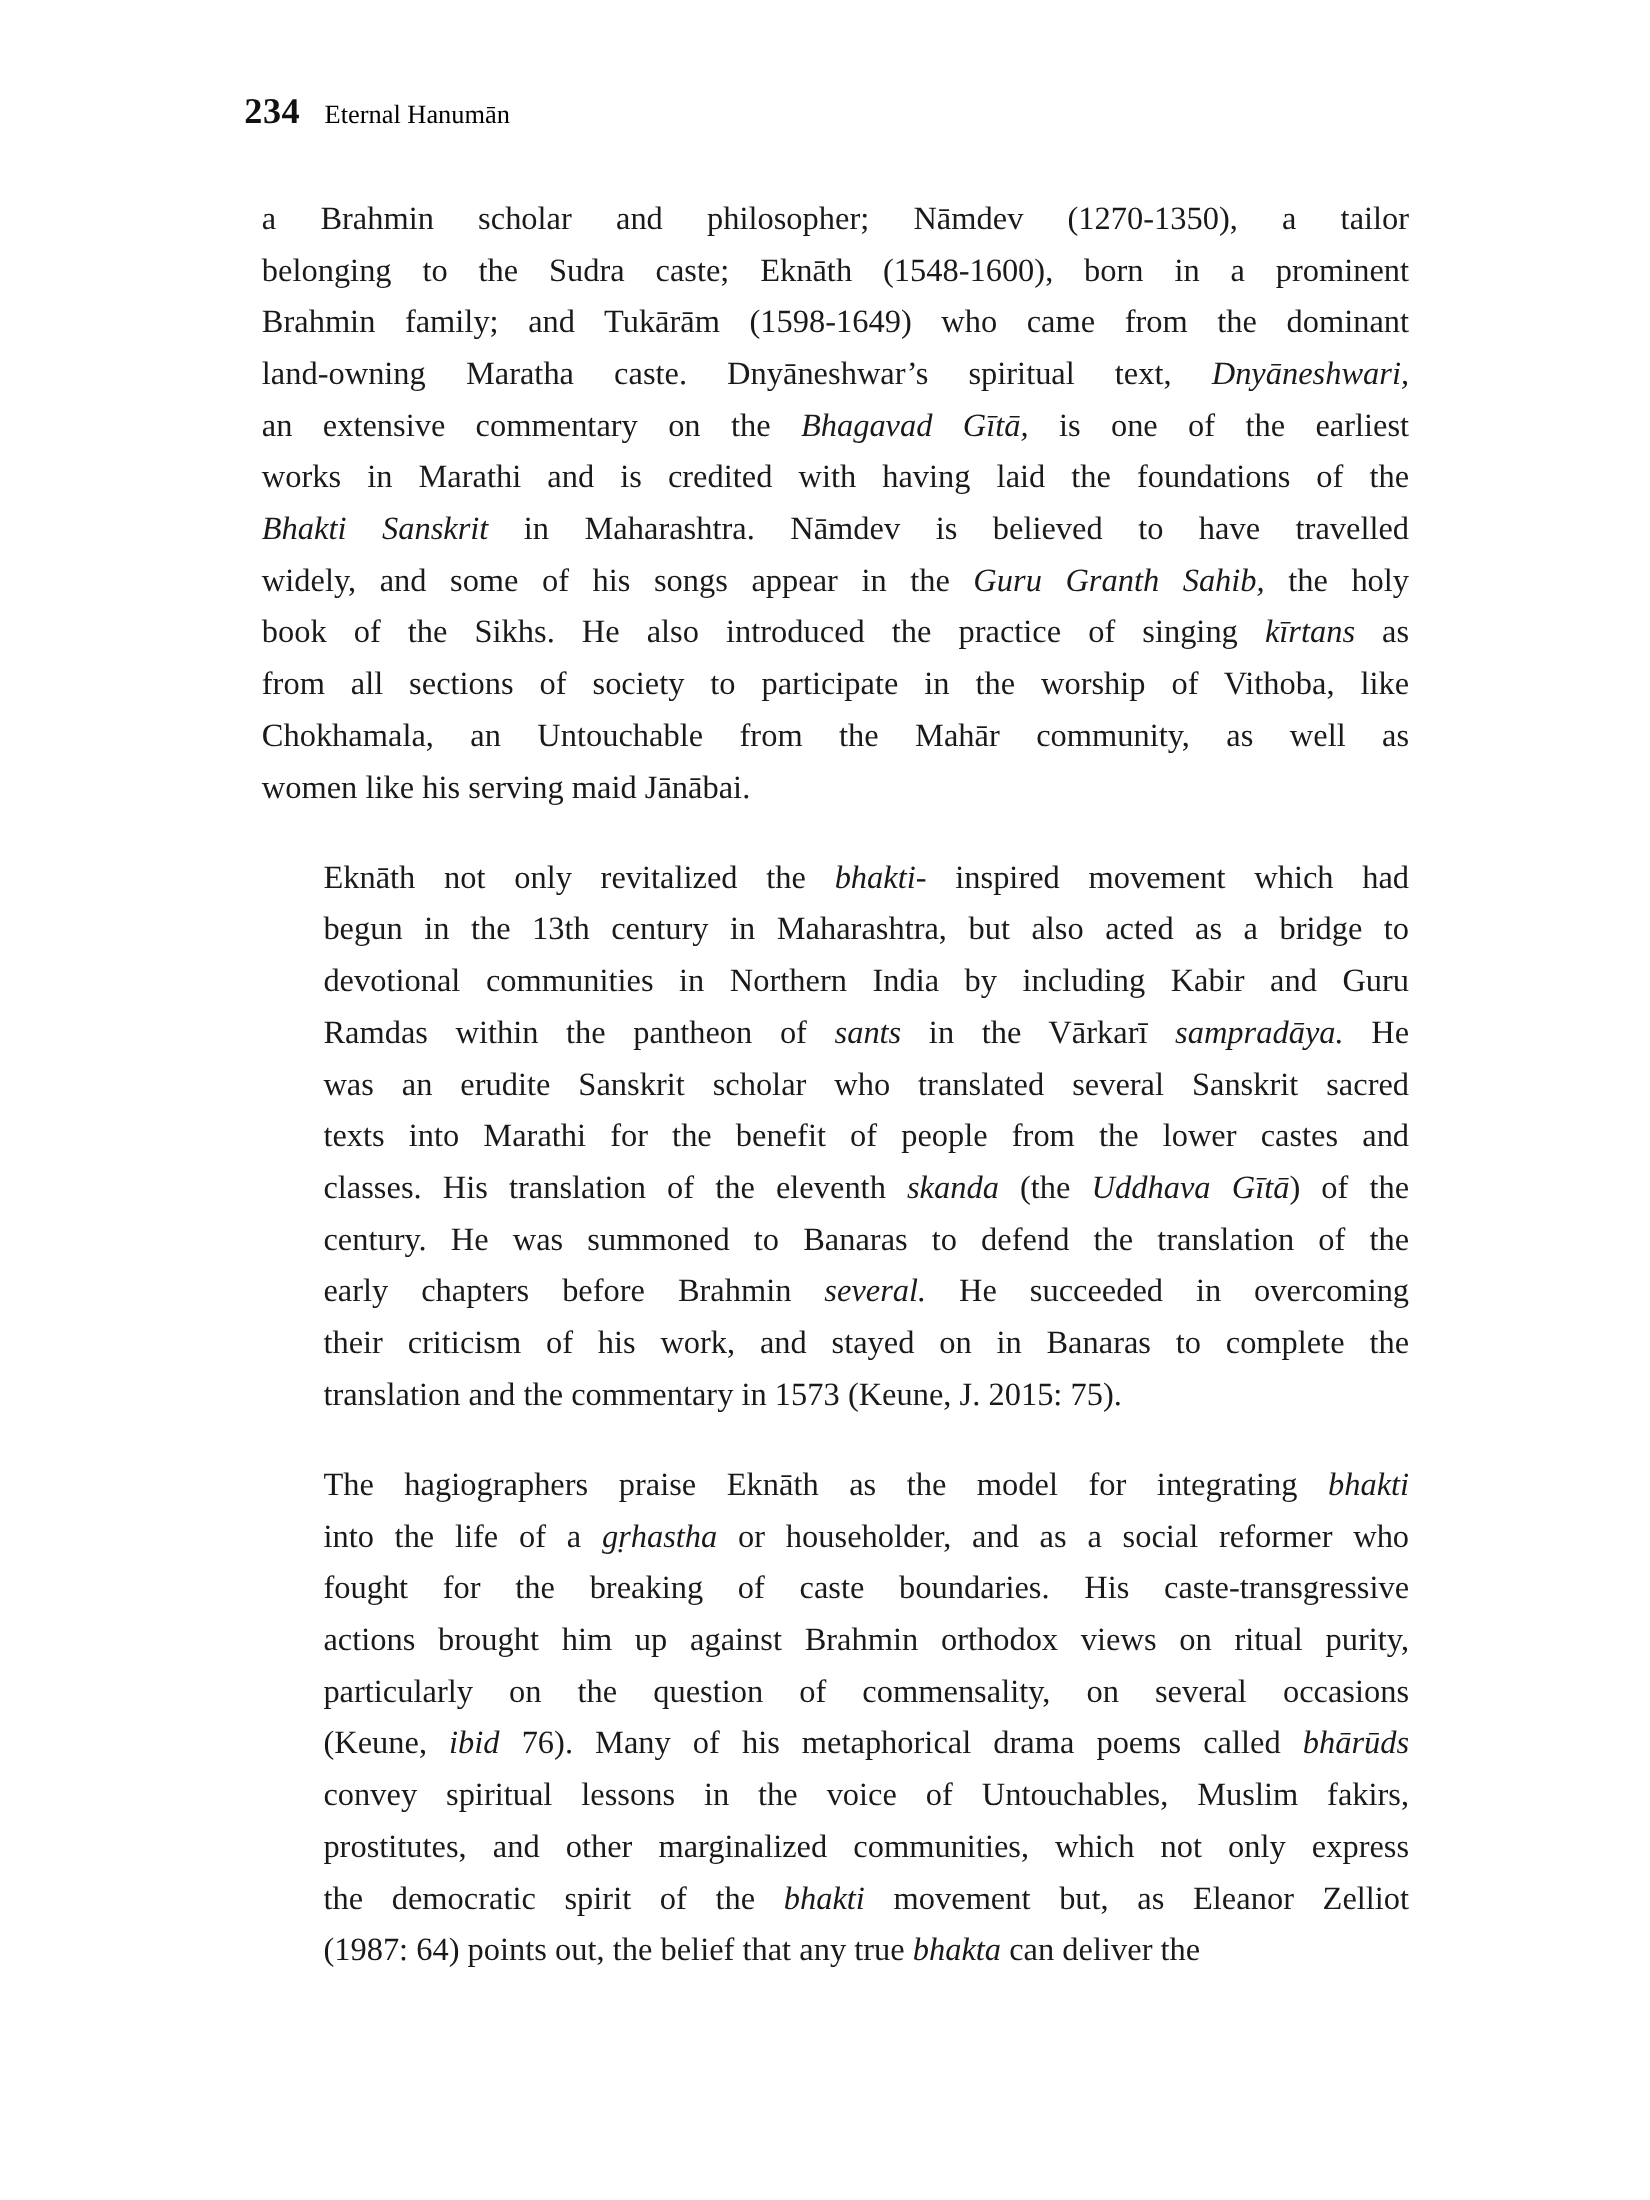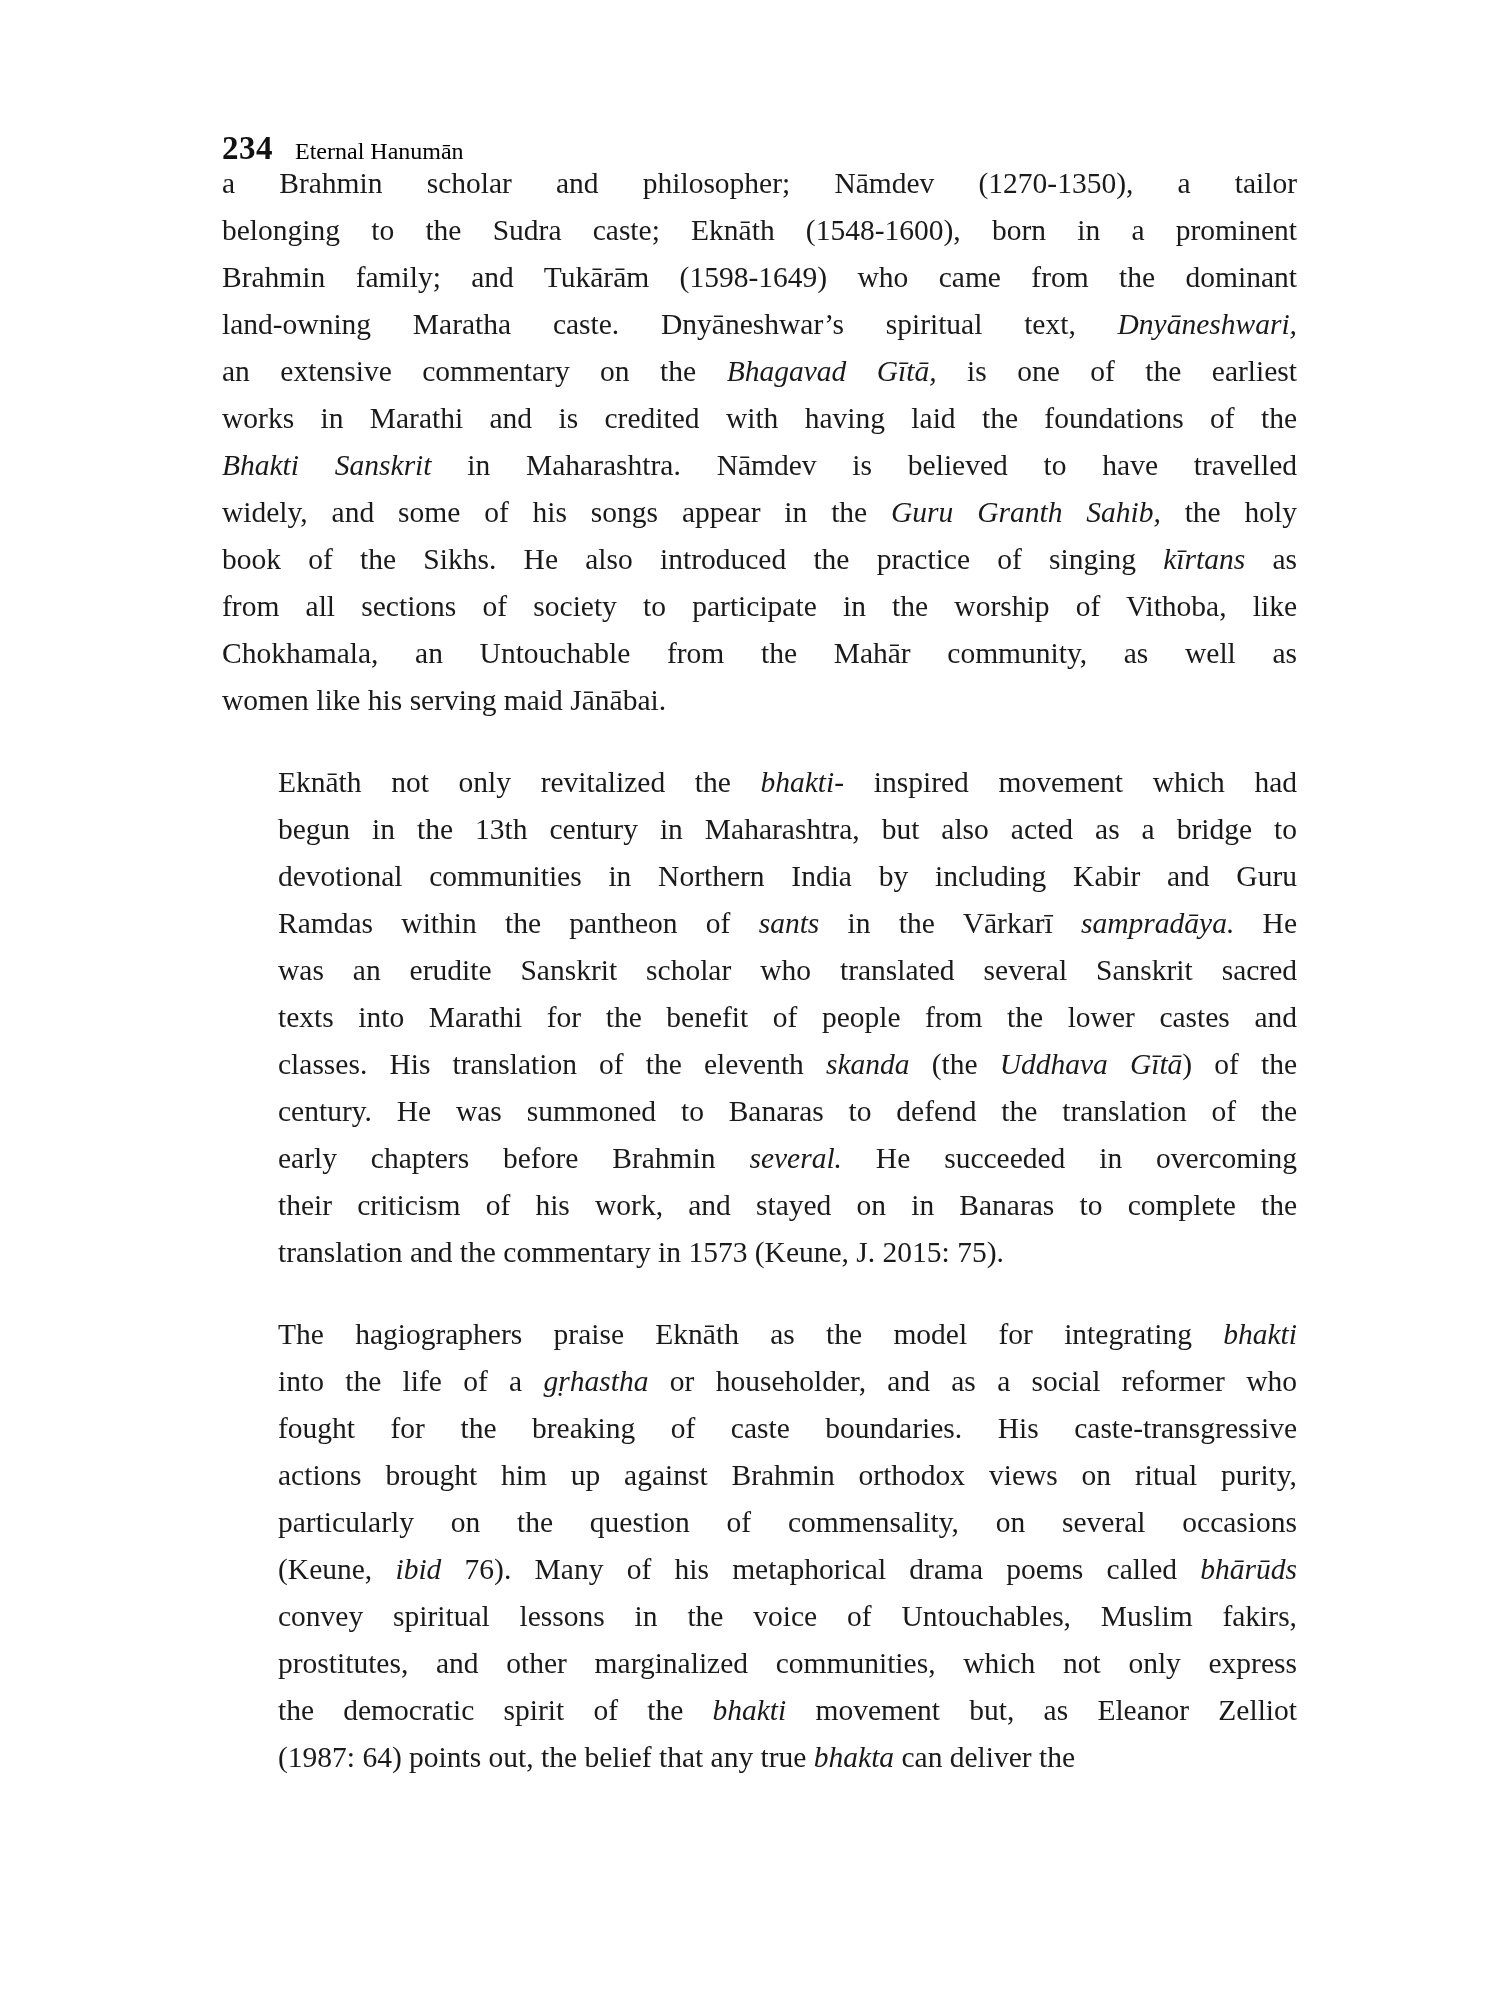--- a/index.html
+++ b/index.html
@@ -20,35 +20,34 @@
     left: 222px;
     top: 84px;
     display: flex;
     align-items: baseline;
   }
   .page-number {
     font-weight: bold;
     font-size: 33px;
     color: #111;
     letter-spacing: 0.5px;
-    margin-top: 46px;
   }
   .running-title {
     font-size: 24px;
     margin-left: 22px;
     color: #000000;
   }
   .text-column {
     position: absolute;
     left: 222px;
     top: 160px;
     width: 1075px;
   }
   .para {
-    margin: 0;
+    margin: 16px;
     font-size: 29.5px;
     line-height: 47px;
     text-align: justify;
     text-align-last: left;
     hyphens: none;
   }
   .para + .para {
     margin-top: 35px;
   }
   .para.indent {

